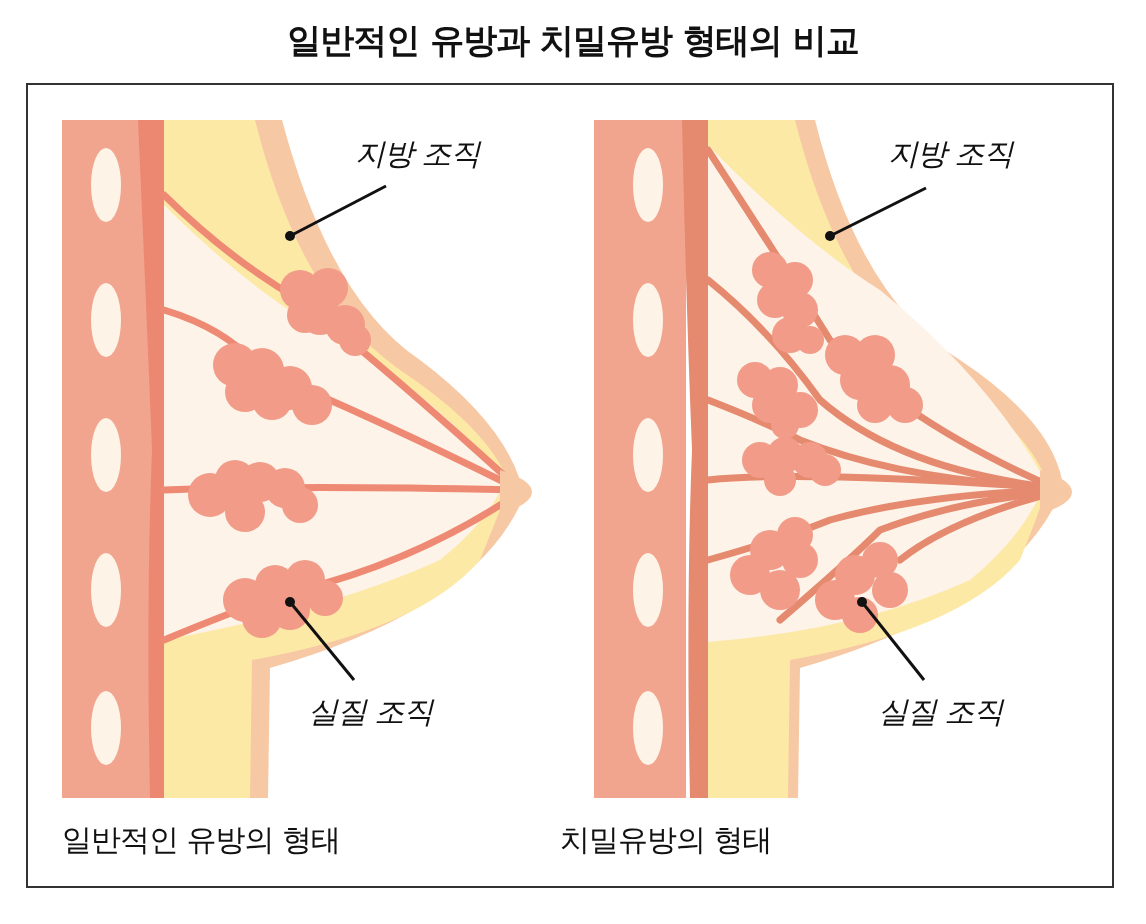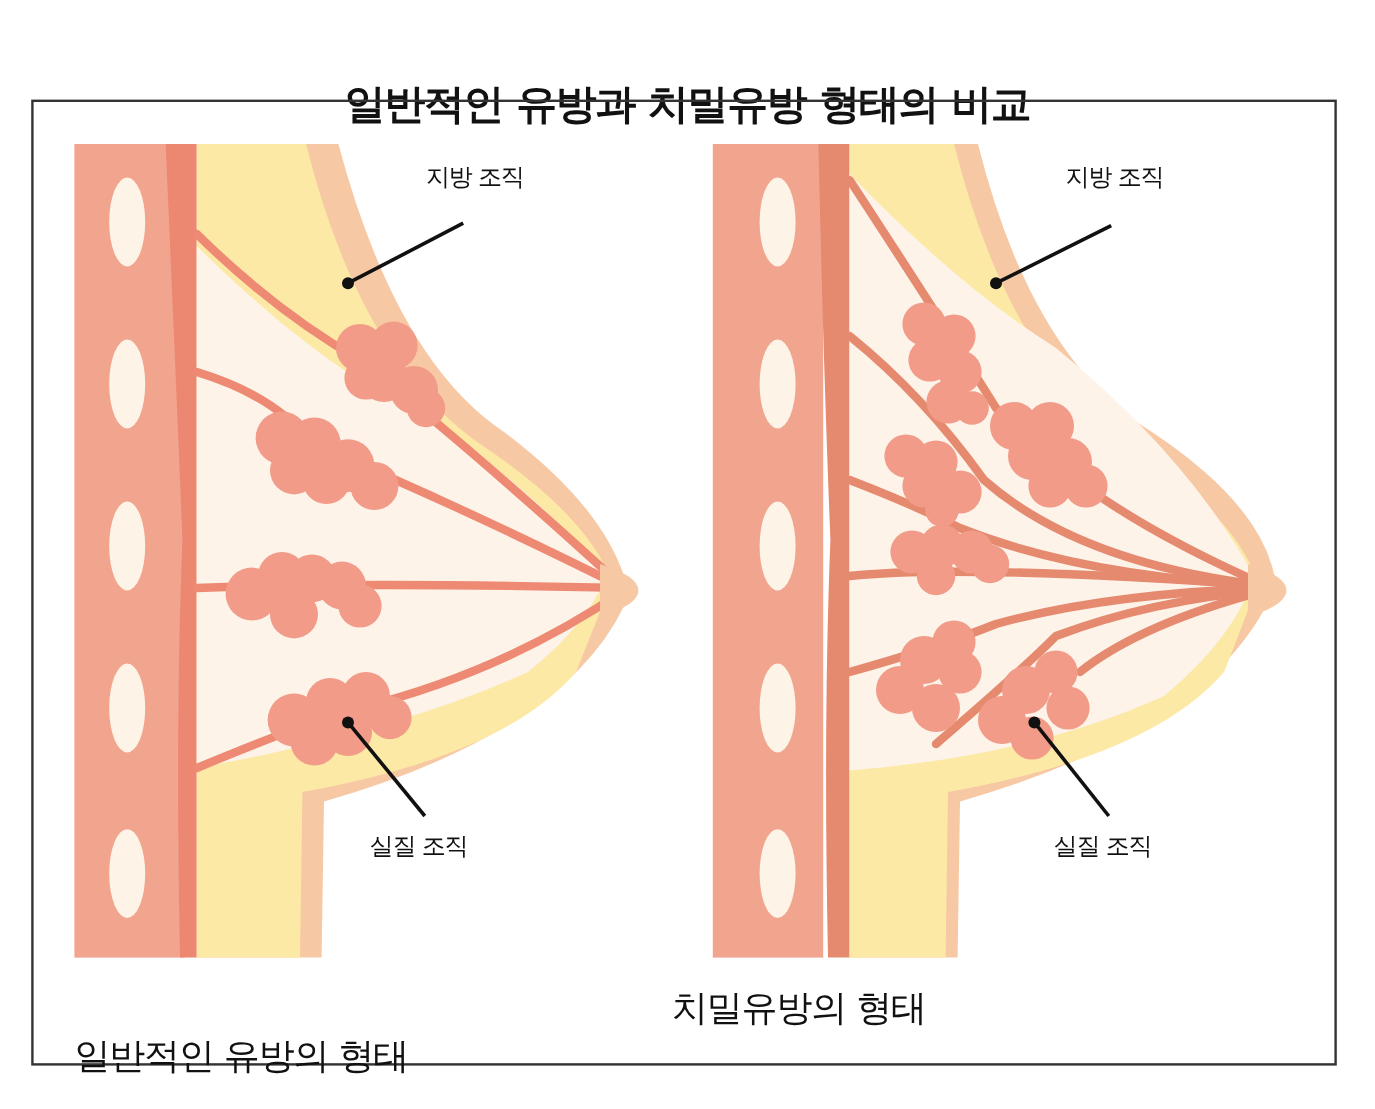--- a/index.html
+++ b/index.html
@@ -1,23 +1,23 @@
 <!DOCTYPE html>
 <html><head>
   <meta charset="utf-8">
   <style>
     html, body { margin: 0; padding: 0; background: #ffffff; }
     body { width: 1146px; height: 924px; position: relative; overflow: hidden;
            font-family: "DejaVu Sans", "Liberation Sans", sans-serif; color: #111; }
     .title { position: absolute; left: 0; right: 0; top: 18px; text-align: center;
-             font-size: 34px; font-weight: bold; letter-spacing: -1px; margin-top: 46px; }
+             font-size: 34px; font-weight: bold; letter-spacing: -1px; }
     .frame { position: absolute; left: 26px; top: 83px; width: 1088px; height: 805px;
              border: 2px solid #333; box-sizing: border-box; }
     svg.diagram { position: absolute; left: 0; top: 0; }
-    .label { position: absolute; font-size: 20px; letter-spacing: -1px; white-space: nowrap; }
+    .label { position: absolute; font-size: 30px; letter-spacing: -1px; white-space: nowrap; font-style: italic; }
     .caption { position: absolute; font-size: 30px; letter-spacing: -1px; white-space: nowrap; }
   </style>
 </head>
 <body>
 
 <div class="title">일반적인 유방과 치밀유방 형태의 비교</div>
 <div class="frame"></div>
 
 <svg class="diagram" width="1146" height="924" viewBox="0 0 1146 924">
 
@@ -165,17 +165,17 @@
       <line x1="830" y1="236" x2="926" y2="188"></line>
       <line x1="862" y1="602" x2="924" y2="680"></line>
     </g>
     <circle cx="830" cy="236" r="5" fill="#111"></circle>
     <circle cx="862" cy="602" r="5" fill="#111"></circle>
   </g>
 </svg>
 
 <div class="label" style="left:355px; top:134px;">지방 조직</div>
 <div class="label" style="left:308px; top:692px;">실질 조직</div>
-<div class="caption" style="left:62px; top:820px;margin-top:40px;">일반적인 유방의 형태</div>
+<div class="caption" style="left:62px; top:820px;">일반적인 유방의 형태</div>
 
 <div class="label" style="left:888px; top:134px;">지방 조직</div>
 <div class="label" style="left:878px; top:692px;">실질 조직</div>
 <div class="caption" style="left:560px; top:820px;">치밀유방의 형태</div>
 
 </body></html>

